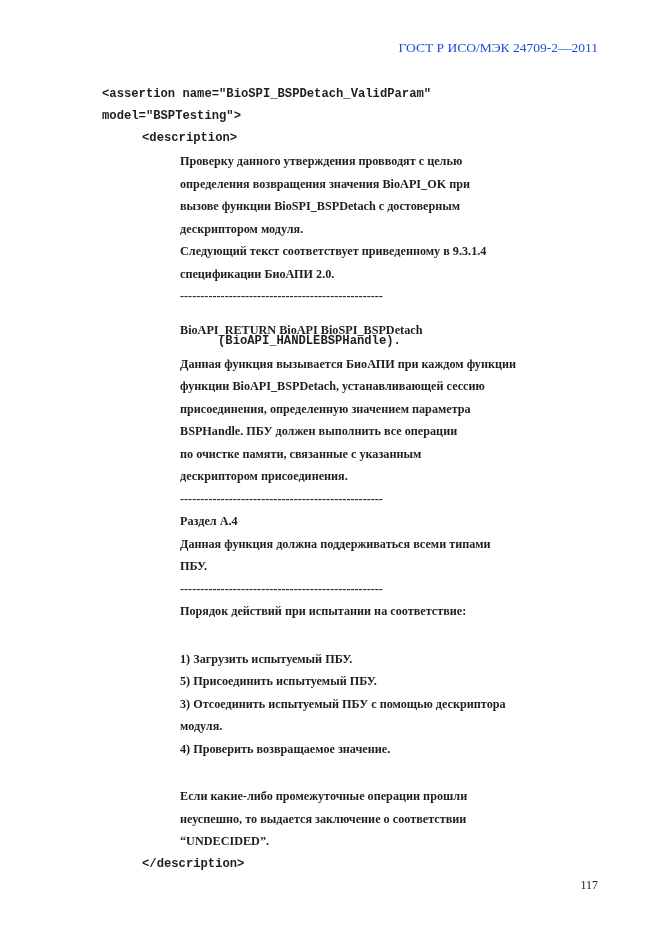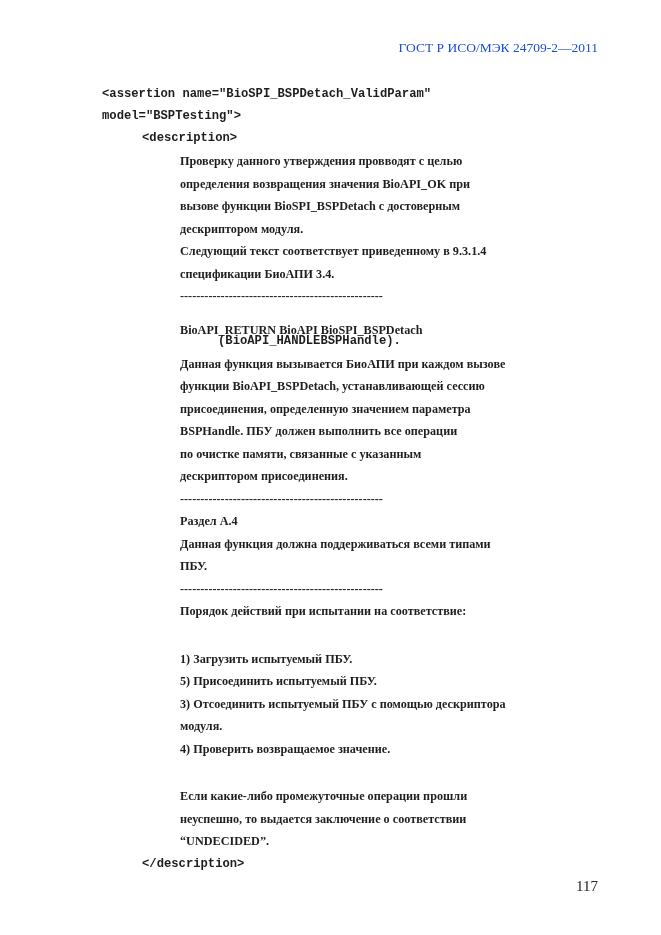--- a/index.html
+++ b/index.html
@@ -4,21 +4,21 @@
   <style>
     html, body { margin: 0; padding: 0; background: #ffffff; }
     body { width: 661px; height: 935px; position: relative; overflow: hidden; }
     .header {
       position: absolute; top: 40px; right: 63px;
       font-family: "Liberation Serif", serif; font-size: 13.5px; color: #1d4ed8;
       white-space: nowrap;
     }
     .footer {
       position: absolute; top: 878px; right: 63px;
-      font-family: "Liberation Serif", serif; font-size: 15px; color: #222; text-align: right;
+      font-family: "Liberation Serif", serif; font-size: 12px; color: #222; text-align: right;
     }
     .code {
       position: absolute; left: 0; top: 0; width: 661px;
       font-family: "Liberation Mono", monospace; font-weight: bold;
       font-size: 12.2px; color: #1e1e1e;
     }
     .ln { position: absolute; white-space: pre; line-height: 16px; }
     .l0 { left: 102px; }
     .l1 { left: 142px; }
     .l2 { left: 180px; font-family: Liberation Serif, serif; }
@@ -31,25 +31,25 @@
 
 <div class="code">
   <div class="ln l0" style="top:86px">&lt;assertion name="BioSPI_BSPDetach_ValidParam"</div>
   <div class="ln l0" style="top:108px">model="BSPTesting"&gt;</div>
   <div class="ln l1" style="top:130px">&lt;description&gt;</div>
   <div class="ln l2" style="top:153px">Проверку данного утверждения провводят с целью</div>
   <div class="ln l2" style="top:176px">определения возвращения значения BioAPI_OK при</div>
   <div class="ln l2" style="top:198px">вызове функции BioSPI_BSPDetach с достоверным</div>
   <div class="ln l2" style="top:221px">дескриптором модуля.</div>
   <div class="ln l2" style="top:243px">Следующий текст соответствует приведенному в 9.3.1.4</div>
-  <div class="ln l2" style="top:266px">спецификации БиоАПИ 3.4.</div>
+  <div class="ln l2" style="top:266px">спецификации БиоАПИ 2.0.</div>
   <div class="ln l2" style="top:288px">--------------------------------------------------</div>
   <div class="ln l2" style="top:322px">BioAPI_RETURN BioAPI BioSPI_BSPDetach</div>
   <div class="ln l3" style="top:333px">(BioAPI_HANDLEBSPHandle).</div>
-  <div class="ln l2" style="top:356px">Данная функция вызывается БиоАПИ при каждом вызове</div>
+  <div class="ln l2" style="top:356px">Данная функция вызывается БиоАПИ при каждом функции</div>
   <div class="ln l2" style="top:378px">функции BioAPI_BSPDetach, устанавливающей сессию</div>
   <div class="ln l2" style="top:401px">присоединения, определенную значением параметра</div>
   <div class="ln l2" style="top:423px">BSPHandle. ПБУ должен выполнить все операции</div>
   <div class="ln l2" style="top:446px">по очистке памяти, связанные с указанным</div>
   <div class="ln l2" style="top:468px">дескриптором присоединения.</div>
   <div class="ln l2" style="top:491px">--------------------------------------------------</div>
   <div class="ln l2" style="top:513px">Раздел А.4</div>
   <div class="ln l2" style="top:536px">Данная функция должна поддерживаться всеми типами</div>
   <div class="ln l2" style="top:558px">ПБУ.</div>
   <div class="ln l2" style="top:581px">--------------------------------------------------</div>

